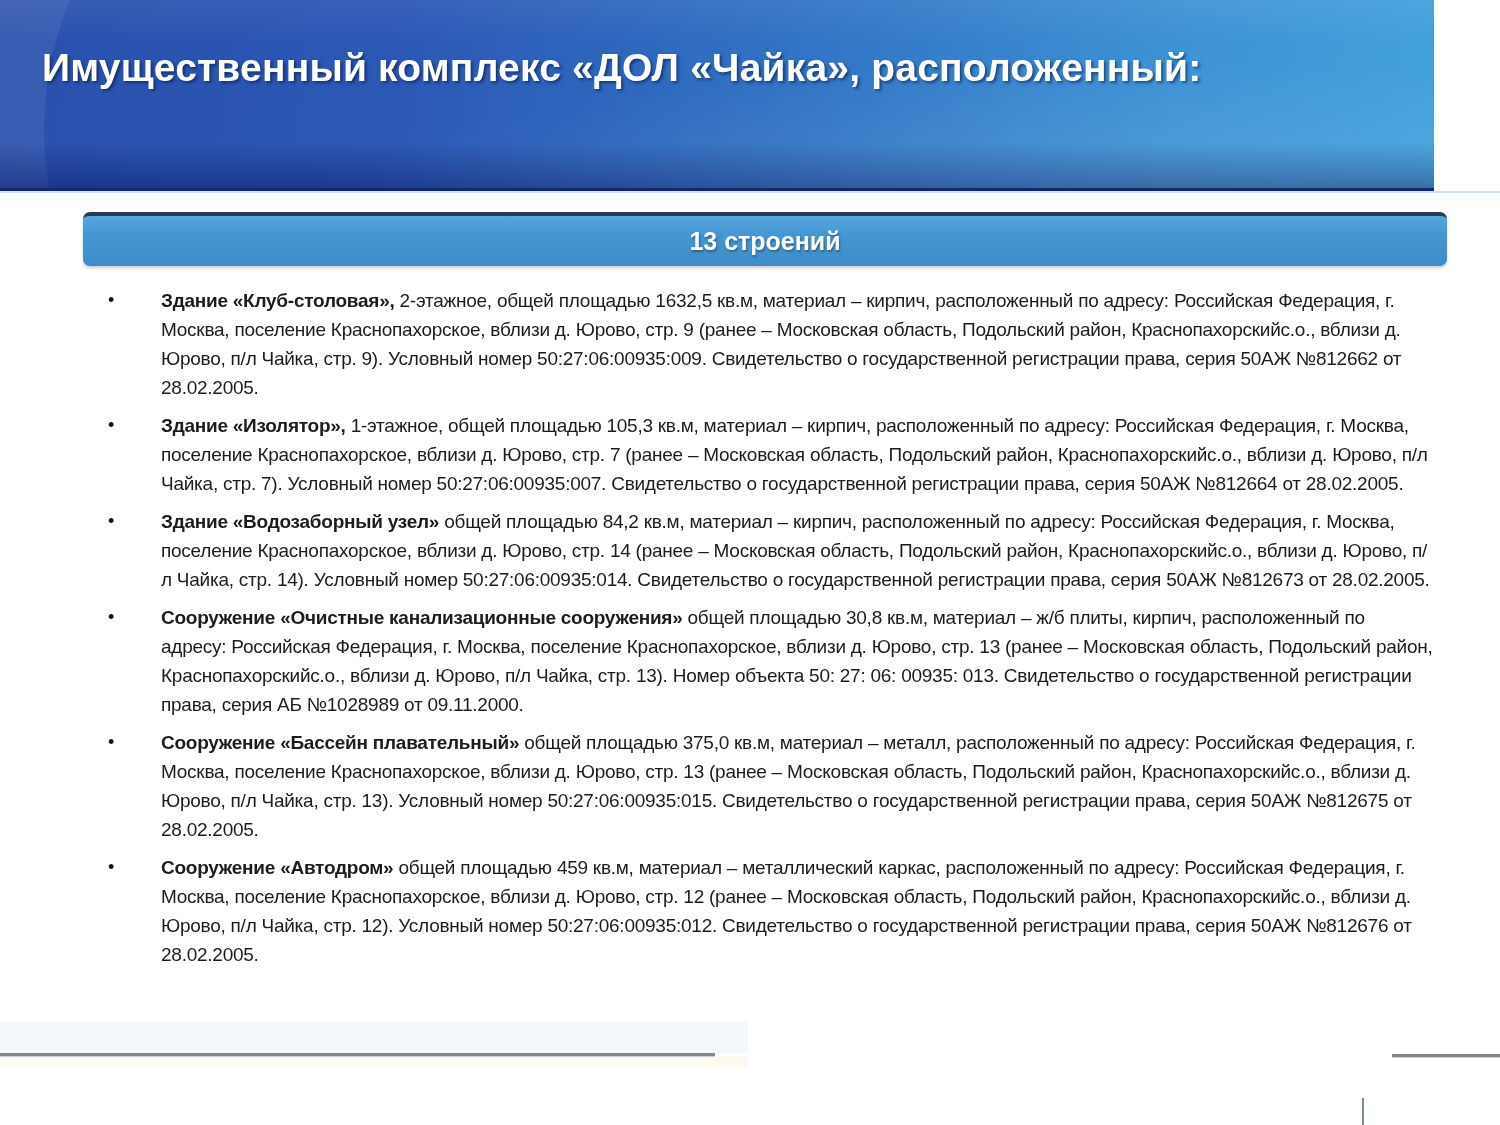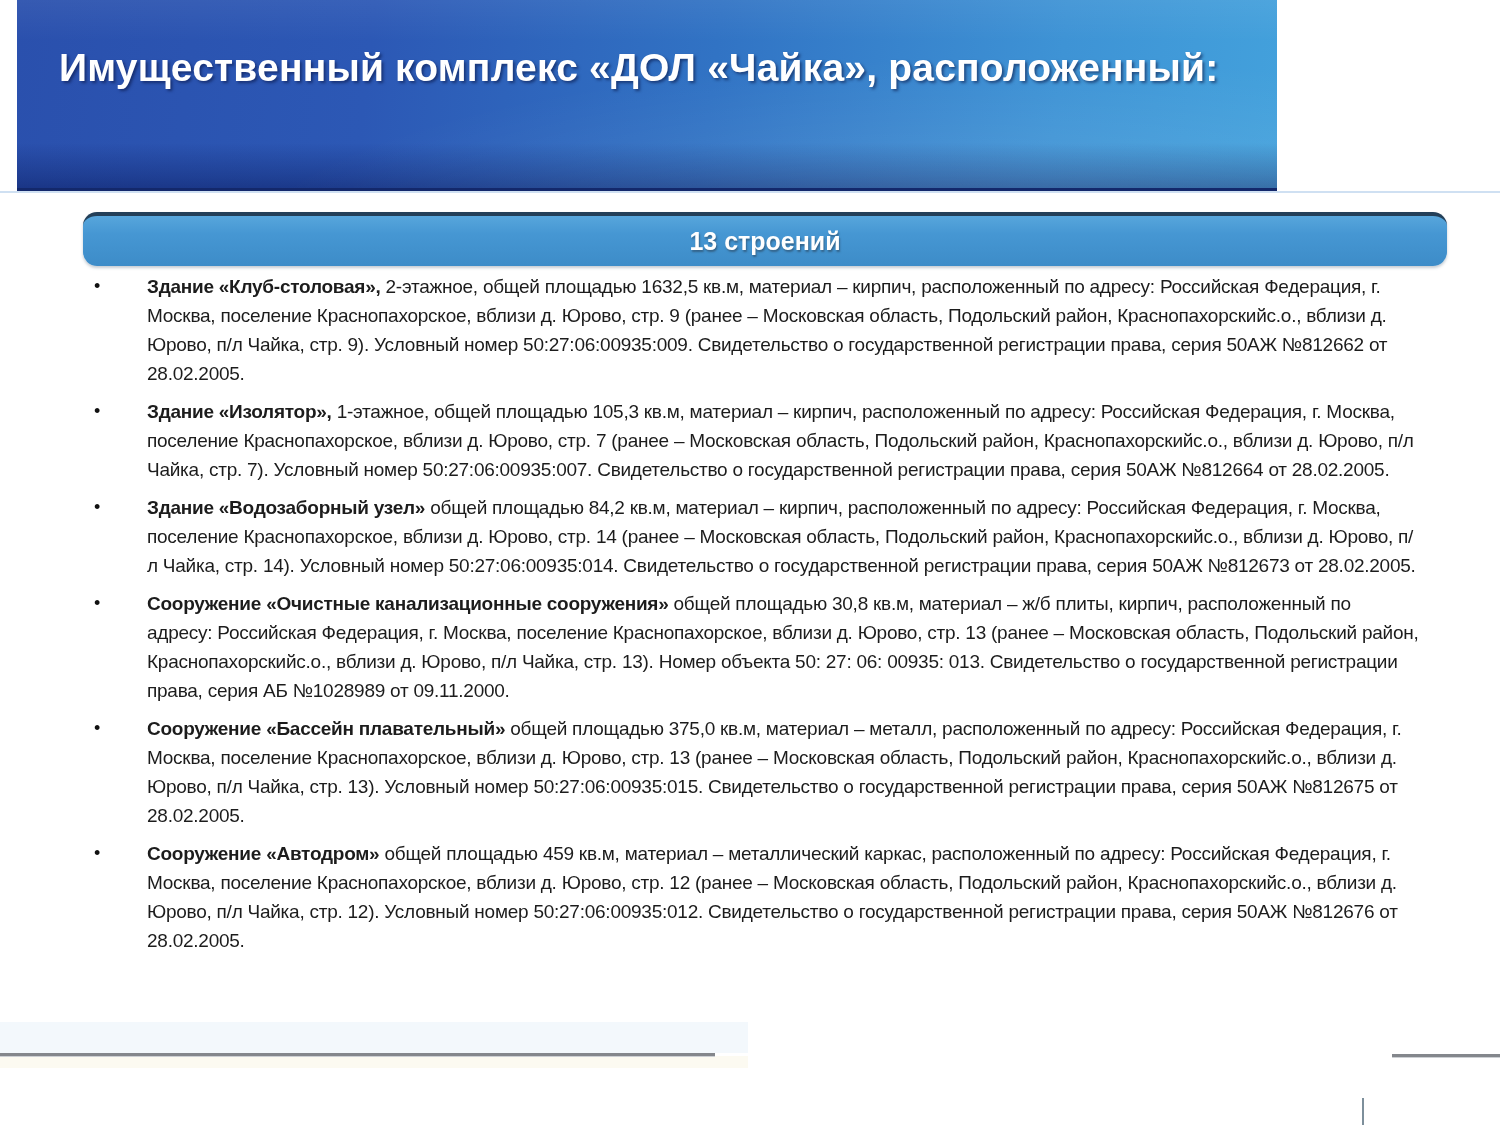--- a/index.html
+++ b/index.html
@@ -9,21 +9,21 @@
   }
   .slide {
     position:relative;
     width:1500px; height:1125px;
     background:#ffffff;
     overflow:hidden;
   }
 
   
   .header {
-    position:absolute; left:17px; top:0; width:1260px; height:188px;
+    position:absolute; left:0; top:0; width:1434px; height:188px;
     background:linear-gradient(97deg,#2a50ad 0%, #2c58b5 28%, #3173c4 55%, #3e93d5 82%, #43a1dc 100%);
     border-bottom:3px solid #13286b;
     overflow:hidden;
   }
   .header::before { 
     content:""; position:absolute; right:-260px; top:-520px;
     width:1500px; height:1000px; border-radius:50%;
     border:150px solid rgba(255,255,255,0.07);
   }
   .header::after { 
@@ -42,33 +42,33 @@
     letter-spacing:0.2px;
     text-shadow:2px 2px 3px rgba(8,18,64,0.55);
     white-space:nowrap;
   }
 
   
   .banner {
     position:absolute; left:83px; top:212px; width:1364px; height:50px;
     background:linear-gradient(to bottom, #57a6dc 0%, #4697d3 35%, #3d8cc8 100%);
     border-top:4px solid #233f58;
-    border-radius:14px;
+    border-radius:7px;
     box-shadow:0 2px 3px rgba(90,110,130,0.35);
     display:flex; align-items:center; justify-content:center;
   }
   .banner-label {
     color:#ffffff; font-weight:bold; font-size:25px;
     text-shadow:1px 2px 2px rgba(40,60,80,0.55);
   }
 
   
   .bullets {
     position:absolute; left:147px; top:272px; width:1274px;
-    list-style:none; margin:0; padding:0;
+    list-style:none; margin:14px; padding:0;
   }
   .bullets li {
     position:relative;
     margin:0 0 9px 0;
     font-size:19px; line-height:29px; letter-spacing:-0.25px;
     color:#1c1c1c;
   }
   .bullets li::before {
     content:"\2022";
     position:absolute; left:-53px; top:0;

